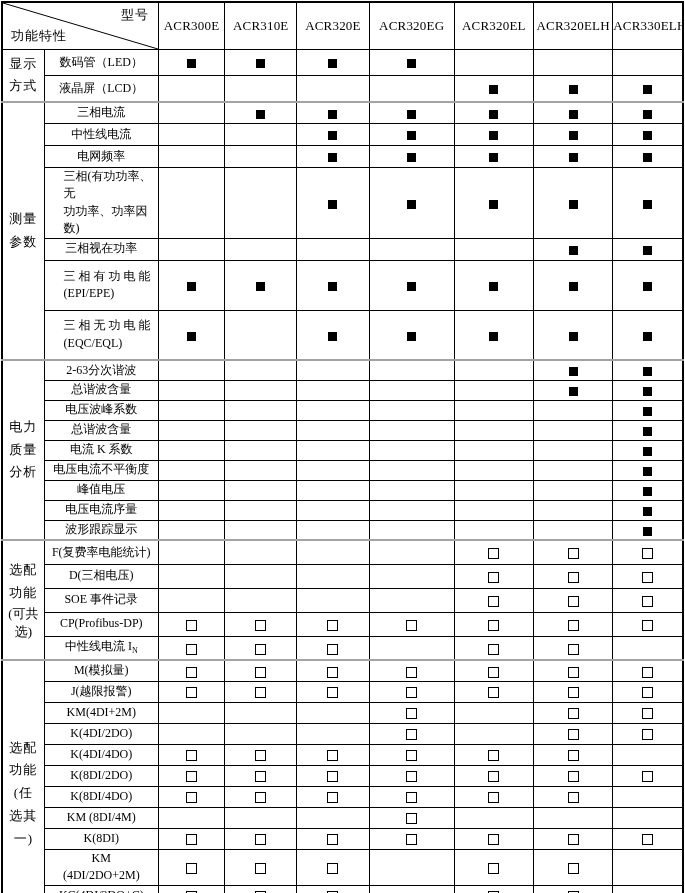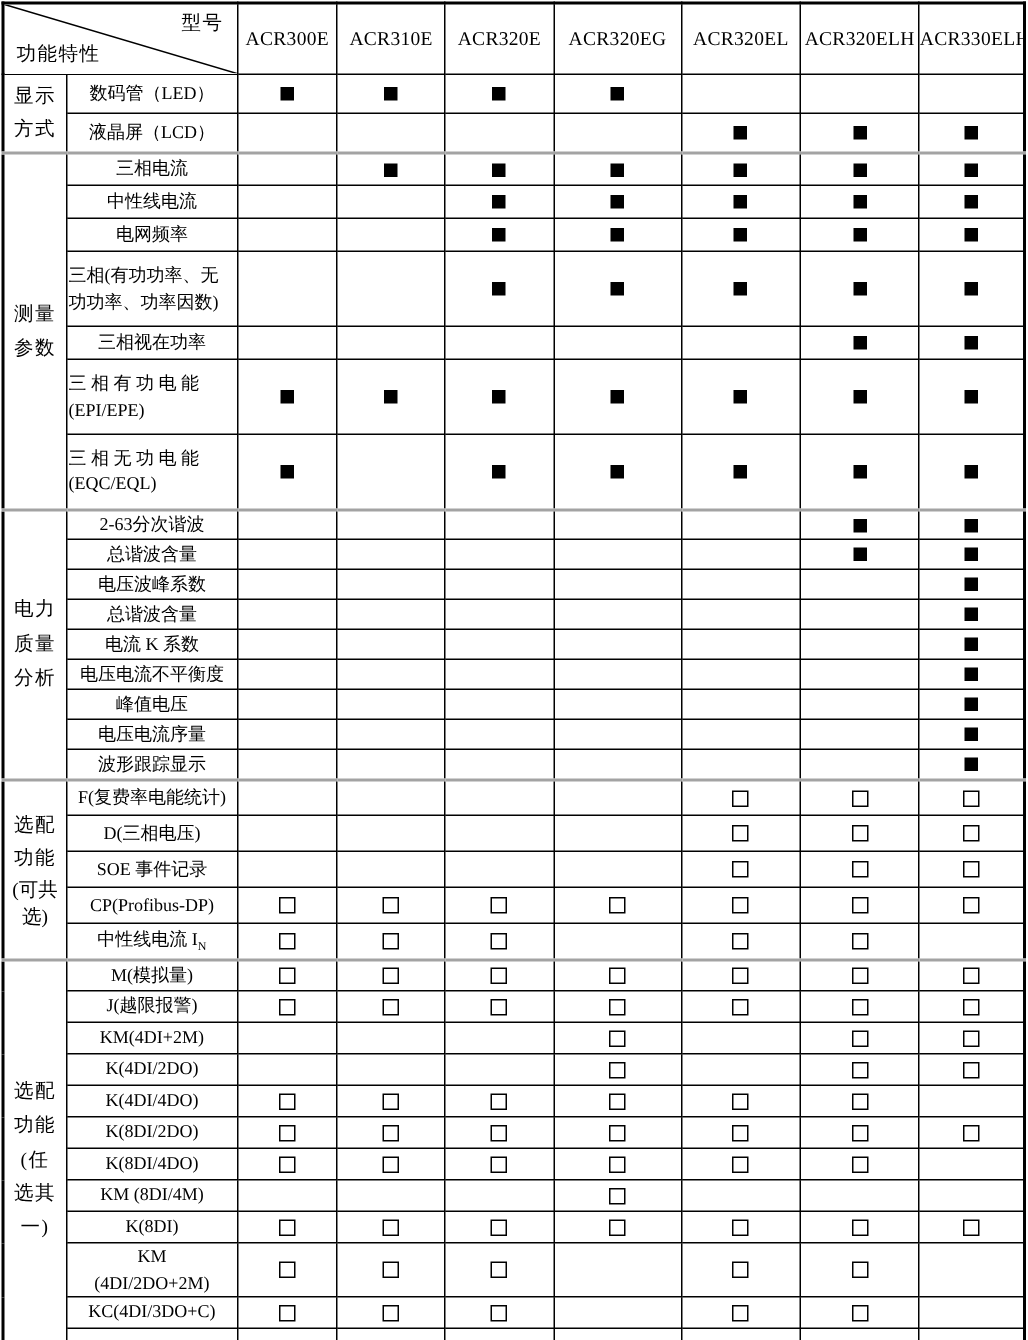--- a/index.html
+++ b/index.html
@@ -50,21 +50,21 @@
     position:absolute;bottom:4px;left:8px;
     font-size:13px;letter-spacing:1px;
   }
   
   td.gcell{font-size:13px;letter-spacing:1px;}
   .gline{line-height:1.75;}
   .gline.small{font-size:13px;line-height:1.4;letter-spacing:0;}
   
   td.fcell{font-size:12px;margin-top:36px;}
   td.fcell .fline{line-height:1.45;}
-  td.fcell.left{text-align:left;padding-left:1px;}
+  td.fcell.left{text-align:left;padding-left:19px;}
   td.fcell sub{font-size:8px;}
   
   tr.g0{height:26px;}
   tr.g1{height:22px;}
   tr.g2{height:20px;}
   tr.g3{height:24px;}
   tr.g4{height:21px;}
   tr.tall{height:50px;}
   tr.g4.tall{height:36px;}
   

